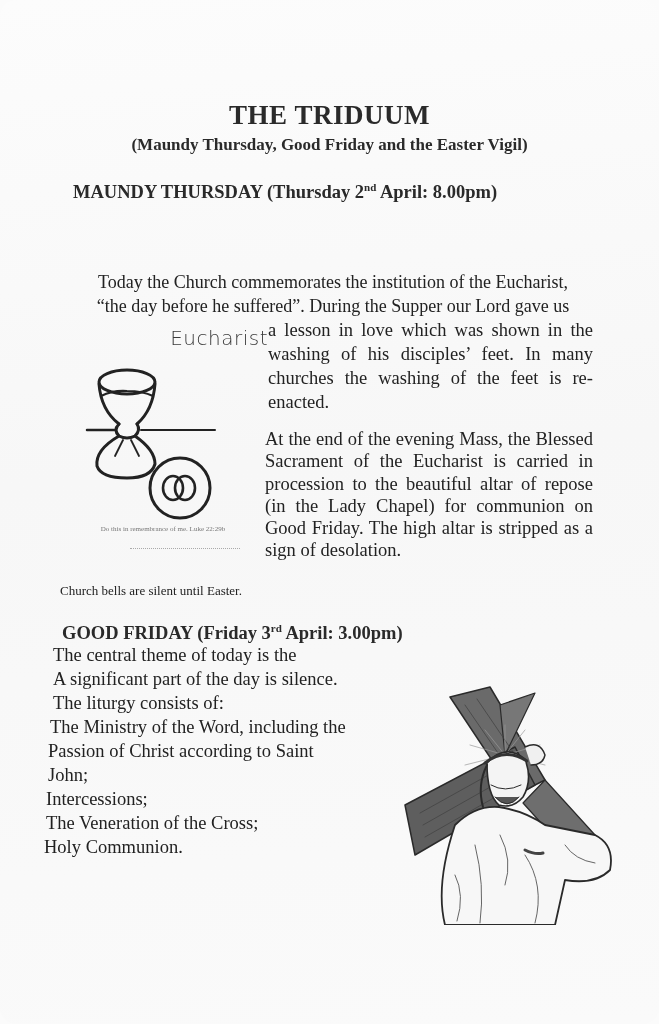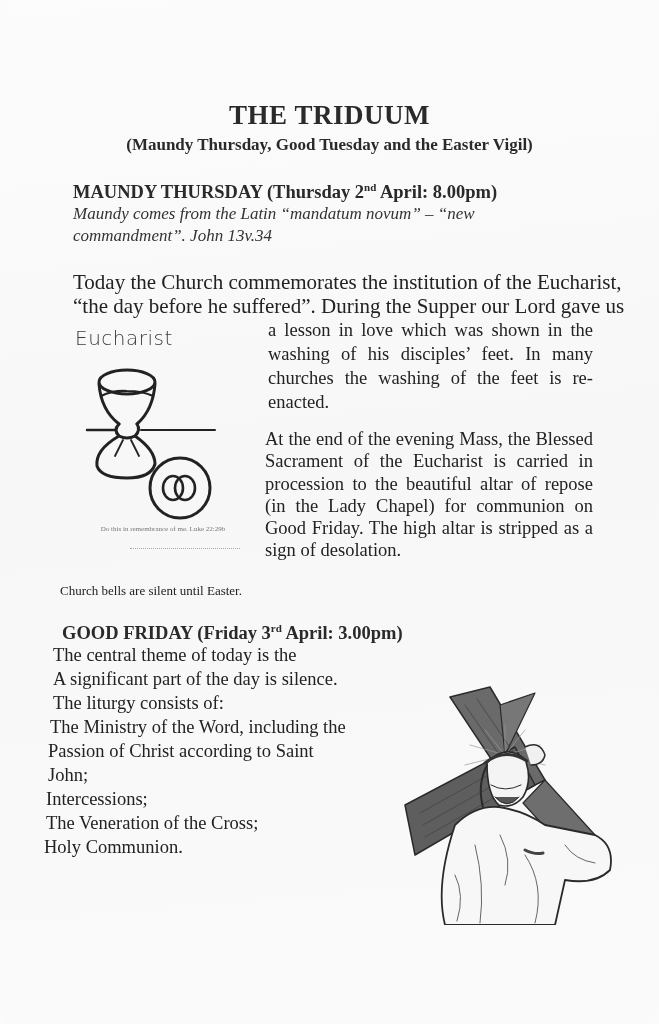--- a/index.html
+++ b/index.html
@@ -27,36 +27,36 @@
     position: absolute; top: 181px; left: 73px;
     font-size: 18.5px; font-weight: bold; color: #2a2a2a; white-space: nowrap;
   }
   .h-maundy sup, .h-good sup { font-size: 11px; }
   .italic-note {
     position: absolute; top: 203px; left: 73px; width: 520px;
     font-size: 17px; font-style: italic; line-height: 22px; color: #333;
   }
   .p1 {
     position: absolute; top: 270px; left: 73px; width: 520px;
-    font-size: 21px; line-height: 24px; color: #222;
+    font-size: 18px; line-height: 24px; color: #222; text-align: center;
   }
   .p1 .line { white-space: nowrap; }
   .p1b {
     position: absolute; top: 318px; left: 268px; width: 325px;
     font-size: 18.5px; line-height: 24px; text-align: justify; color: #222;
   }
   .p2 {
     position: absolute; top: 428px; left: 265px; width: 328px;
     font-size: 18.5px; line-height: 22.3px; text-align: justify; color: #222;
   }
   .euch-block {
     position: absolute; top: 320px; left: 75px; width: 180px; height: 240px;
   }
   .euch-title {
-    position: absolute; top: 6px; left: 0; width: 180px; text-align: left;
+    position: absolute; top: 6px; left: 13px; width: 180px; text-align: right;
     font-family: "DejaVu Sans", sans-serif; font-weight: 300;
     font-size: 20px; color: #3a3a3a; letter-spacing: 0.5px;
   }
   .euch-svg { position: absolute; top: 40px; left: 10px; }
   .euch-caption {
     position: absolute; top: 205px; left: -12px; width: 200px; text-align: center;
     font-size: 7px; color: #777; white-space: nowrap;
   }
   .euch-footer {
     position: absolute; top: 228px; left: 55px; width: 110px; height: 1px;
@@ -83,28 +83,24 @@
   .jesus {
     position: absolute; top: 685px; left: 395px; width: 235px; height: 240px;
   }
 </style>
 </head>
 <body>
 
 <div class="page">
 
   <div class="title">THE TRIDUUM</div>
-  <div class="subtitle">(Maundy Thursday, Good Tuesday and the Easter Vigil)</div>
+  <div class="subtitle">(Maundy Thursday, Good Friday and the Easter Vigil)</div>
 
   <div class="h-maundy"><span>MAUNDY THURSDAY (Thursday 2</span><sup>nd</sup><span> April: 8.00pm)</span></div>
 
-  <div class="italic-note">
-    <div>Maundy comes from the Latin “mandatum novum” – “new</div>
-    <div>commandment”.  John 13v.34</div>
-  </div>
 
   <div class="p1">
     <div class="line">Today the Church commemorates the institution of the Eucharist,</div>
     <div class="line">“the day before he suffered”.  During the Supper our Lord gave us</div>
   </div>
   <div class="p1b">a lesson in love which was shown in the washing of his disciples’ feet.  In many churches the washing of the feet is re-enacted.</div>
 
   <div class="euch-block">
     <div class="euch-title">Eucharist</div>
     <svg class="euch-svg" width="160" height="165" viewBox="0 0 160 165">

